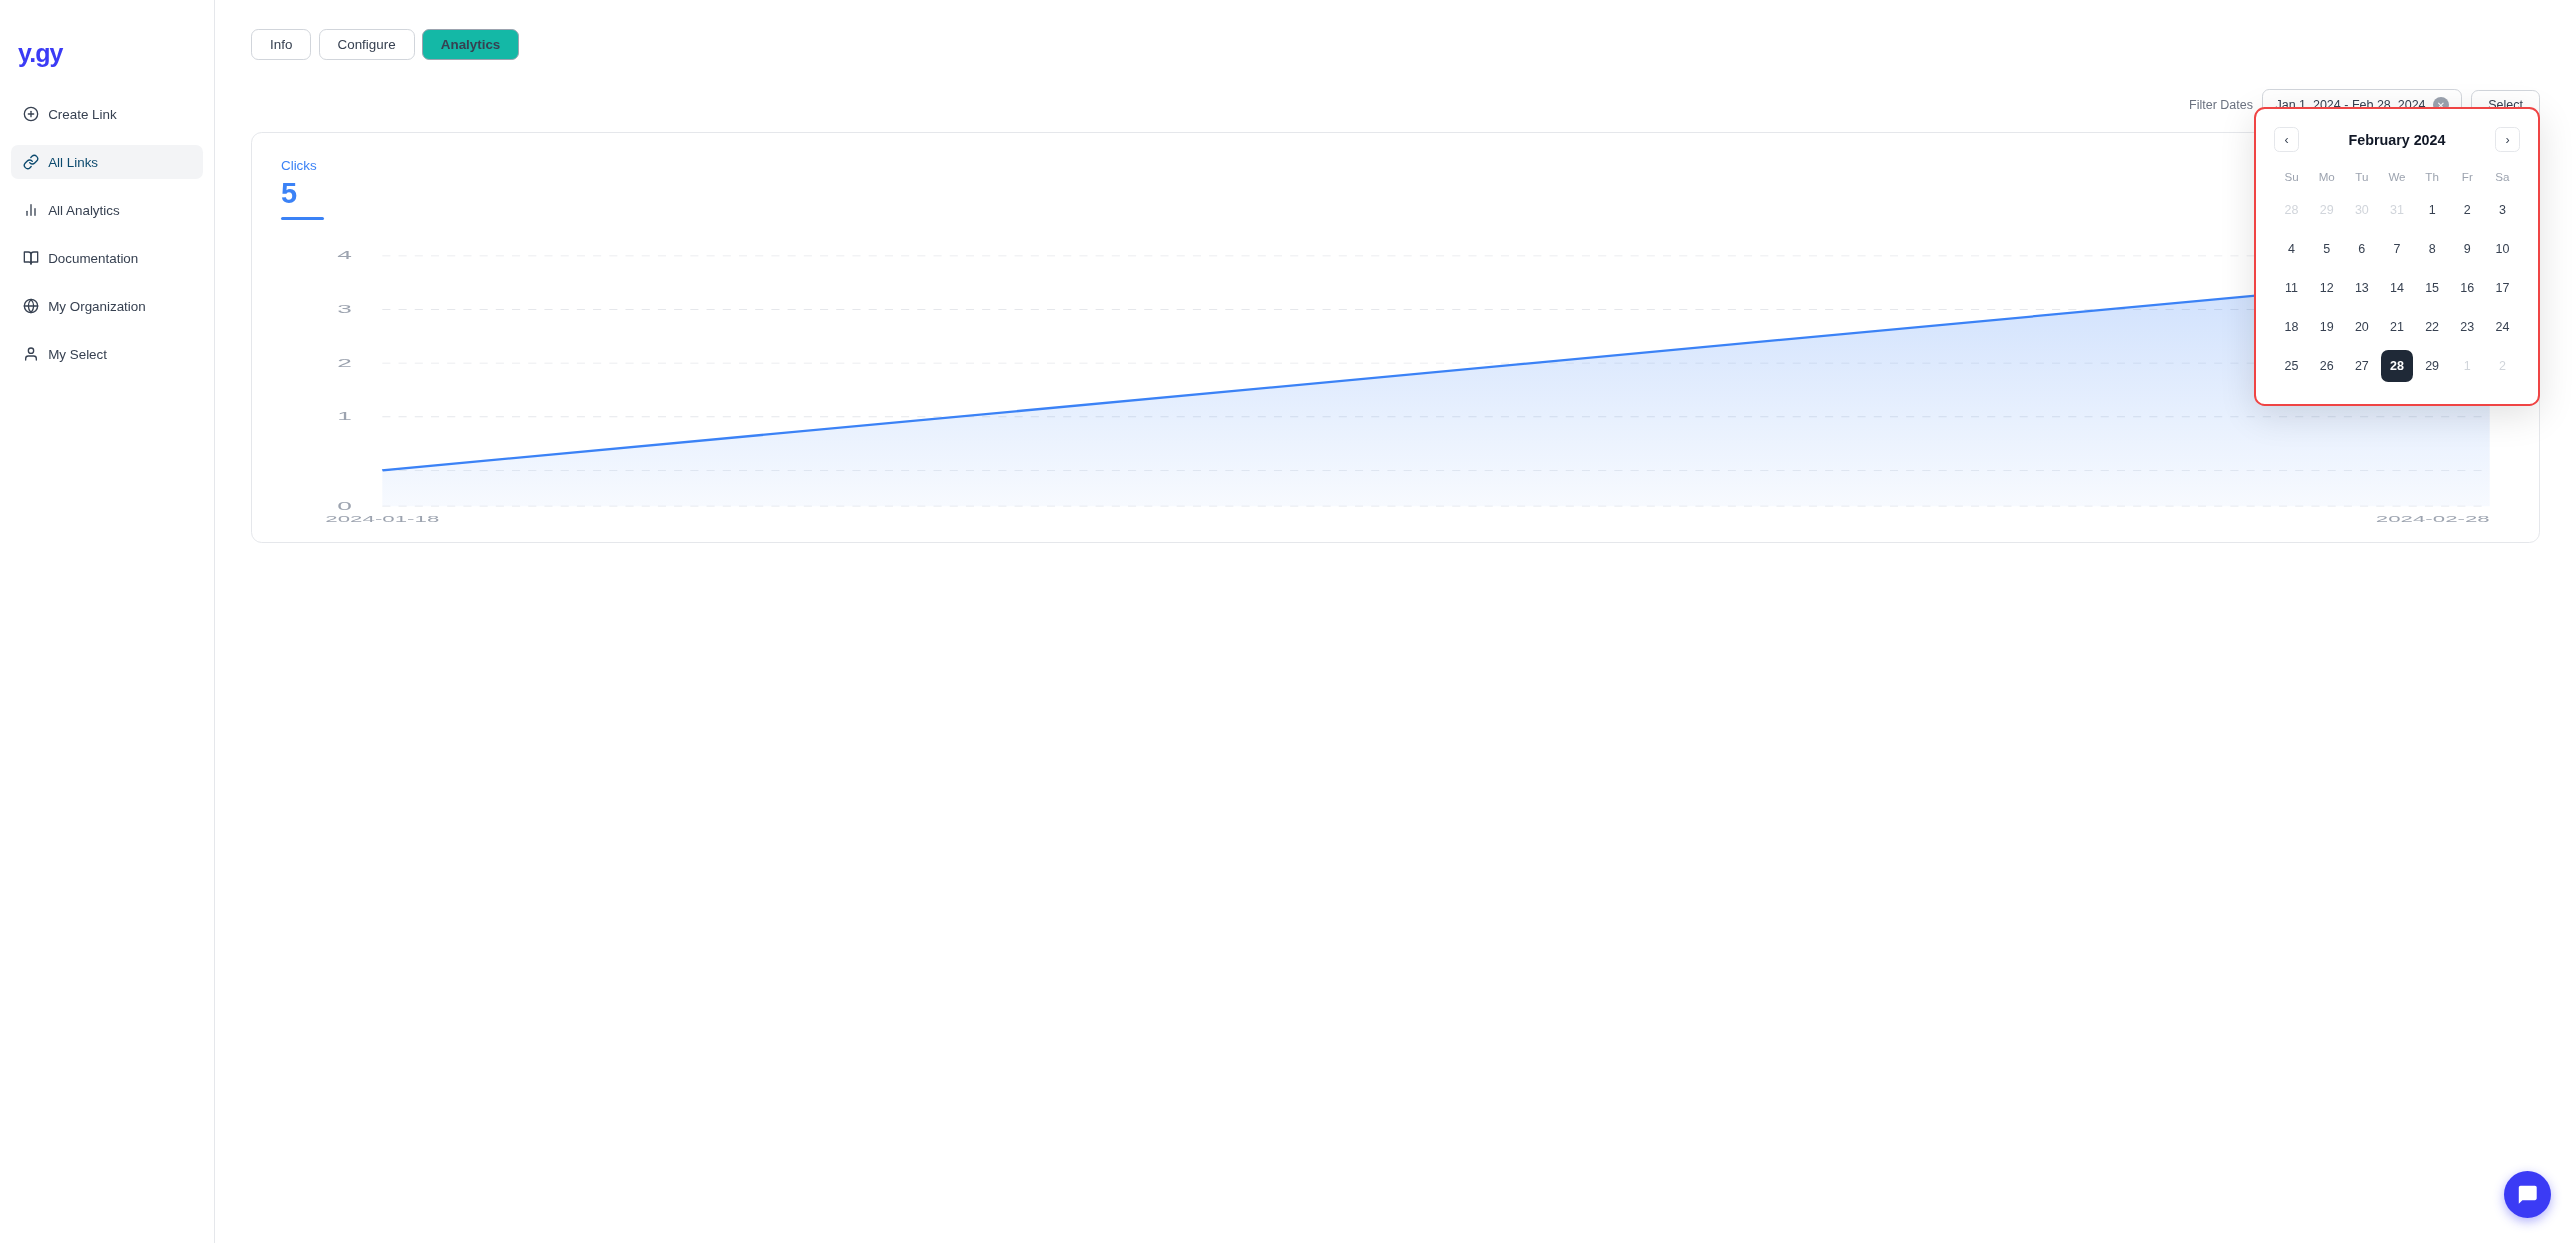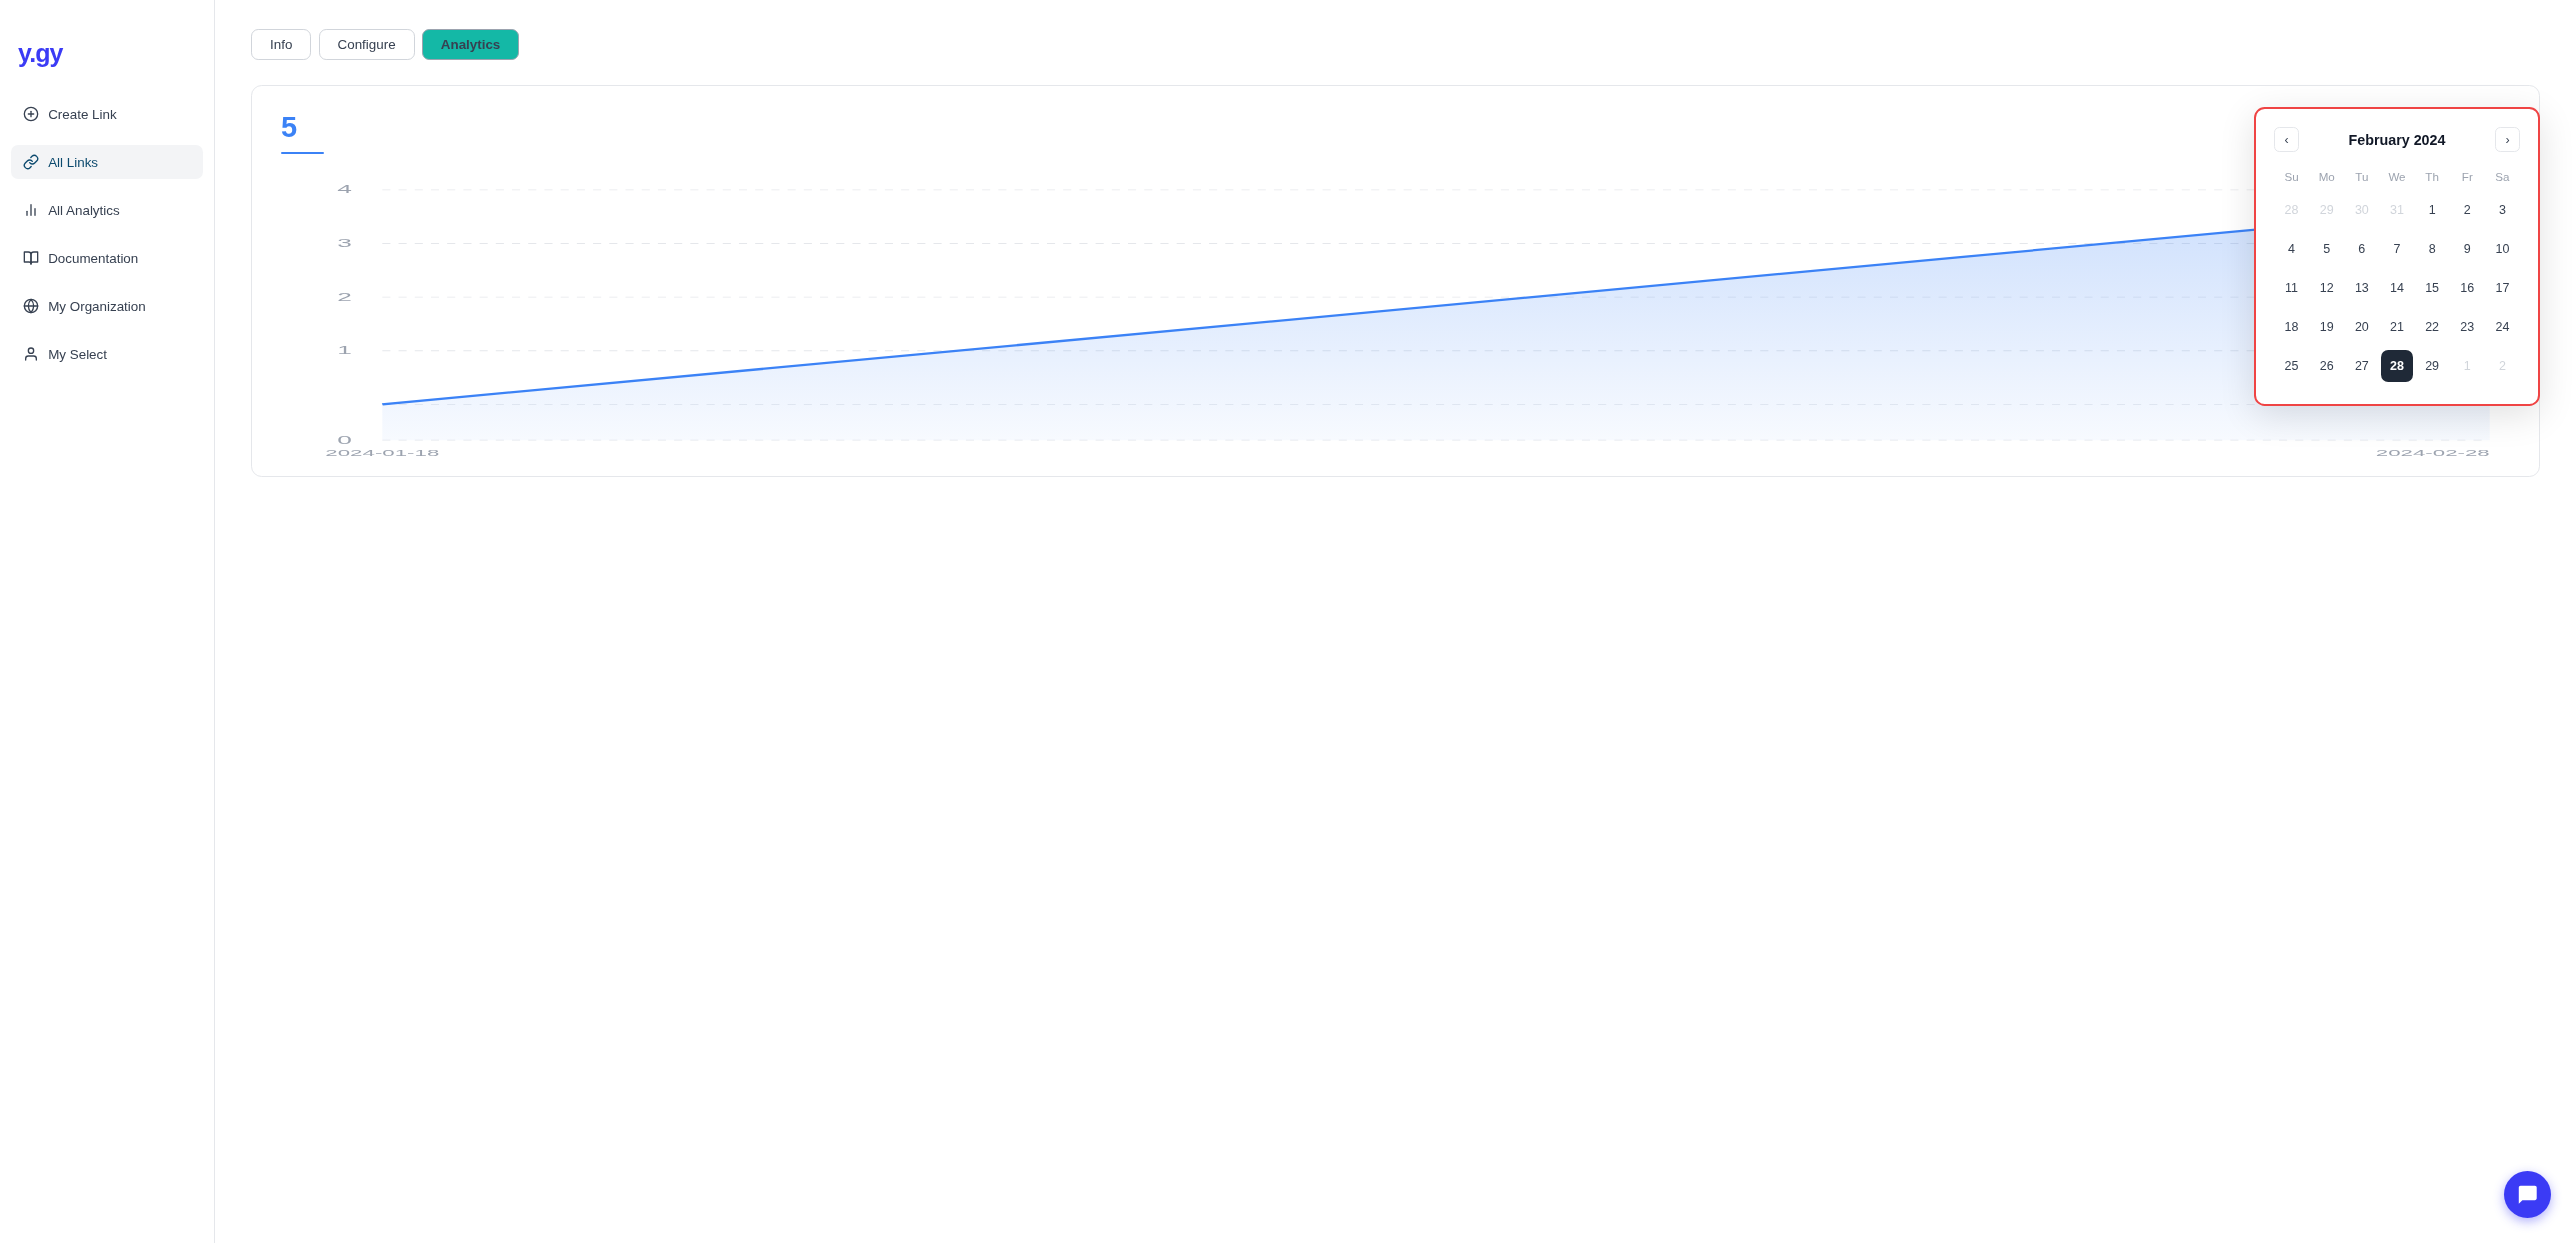--- a/index.html
+++ b/index.html
@@ -300,20 +300,28 @@
 </nav>
 
 <main class="main">
 
   <div class="tabs">
     <button class="tab-btn">Info</button>
     <button class="tab-btn">Configure</button>
     <button class="tab-btn active">Analytics</button>
   </div>
 
+  <div class="filter-section">
+    <span class="filter-label">Filter Dates</span>
+    <div class="date-range-input">
+      <span>Jan 1, 2024 - Feb 28, 2024</span>
+      <button class="clear-btn">✕</button>
+    </div>
+    <button class="select-btn">Select</button>
+  </div>
 
   <div class="calendar-popup">
     <div class="cal-header">
       <button class="cal-nav-btn">‹</button>
       <span class="cal-month-title">February 2024</span>
       <button class="cal-nav-btn">›</button>
     </div>
     <table class="cal-grid">
       <thead>
         <tr>
@@ -371,20 +379,21 @@
             <td><span class="cal-day selected">28</span></td>
             <td><span class="cal-day">29</span></td>
             <td><span class="cal-day other-month">1</span></td>
             <td><span class="cal-day other-month">2</span></td>
           </tr>
         </tbody>
     </table>
   </div>
 
   <div class="chart-container">
+    <div class="chart-label">Clicks</div>
     <div class="chart-value">5</div>
     <div class="chart-underline"></div>
 
     <div class="chart-area">
       <svg class="chart-svg" viewBox="0 0 1100 320" preserveAspectRatio="none">
 
         <line x1="50" y1="20" x2="1090" y2="20" stroke="#e5e7eb" stroke-width="1" stroke-dasharray="4,4"></line>
         <line x1="50" y1="80" x2="1090" y2="80" stroke="#e5e7eb" stroke-width="1" stroke-dasharray="4,4"></line>
         <line x1="50" y1="140" x2="1090" y2="140" stroke="#e5e7eb" stroke-width="1" stroke-dasharray="4,4"></line>
         <line x1="50" y1="200" x2="1090" y2="200" stroke="#e5e7eb" stroke-width="1" stroke-dasharray="4,4"></line>

